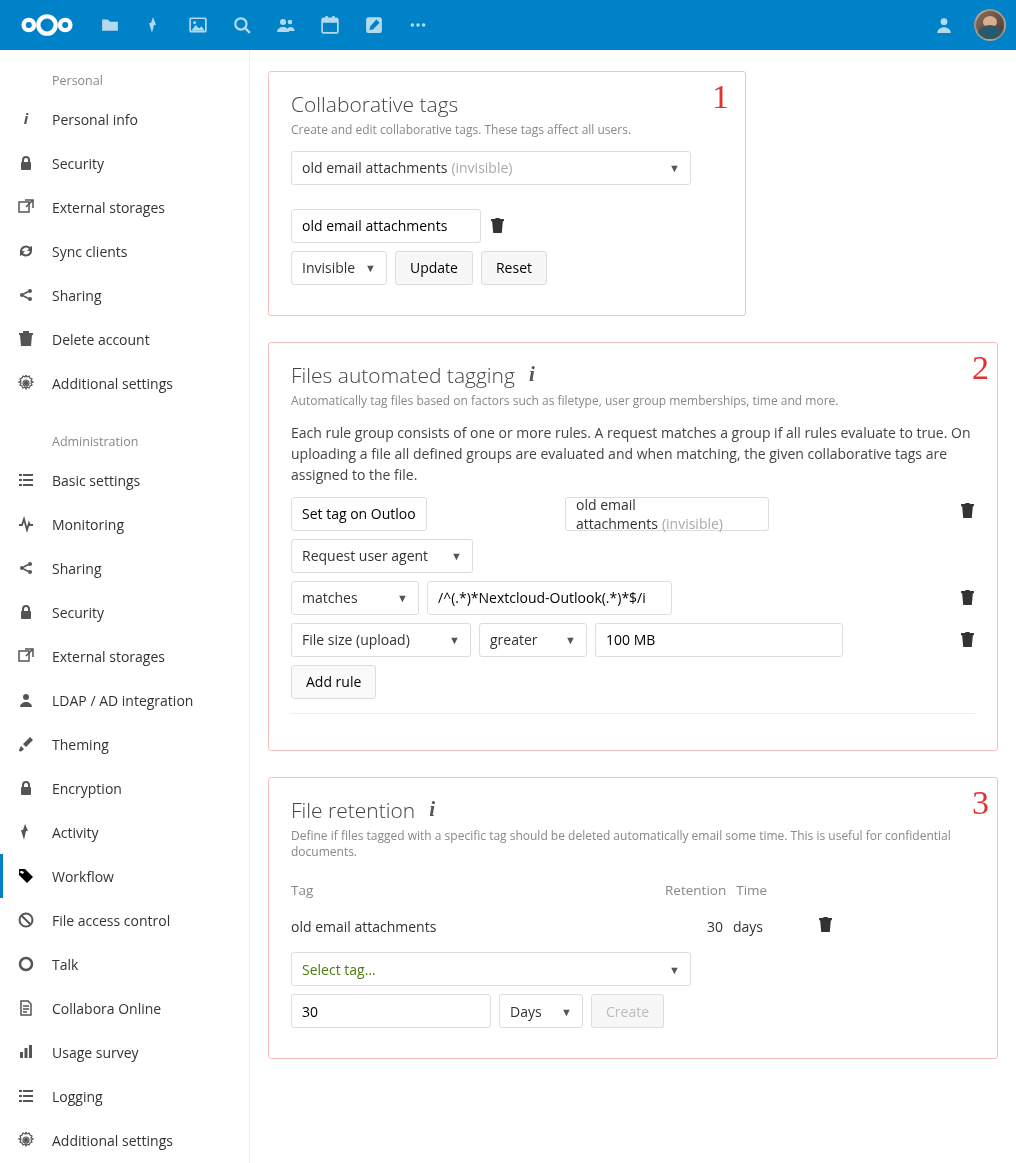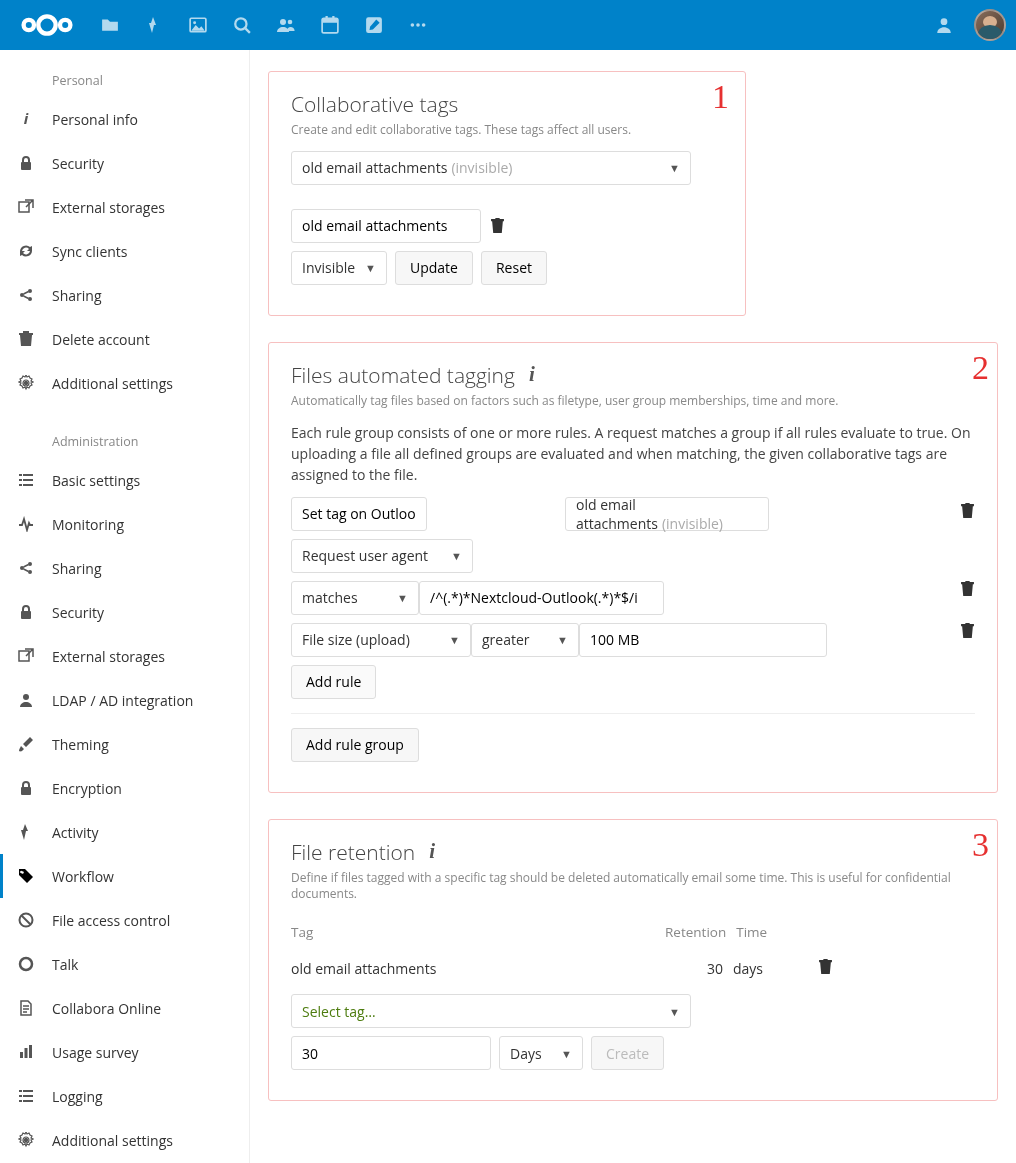--- a/index.html
+++ b/index.html
@@ -45,21 +45,21 @@
 hr.sep{border:none;border-top:1px solid #eee;margin:14px 0}
 
 .tag-select{width:400px}
 .input-s{width:190px}
 .regex{width:245px}
 .upload{width:180px}
 .greater{width:108px}
 .hundred{width:248px}
 .ruleagent{width:182px}
 .matches{width:128px}
-.rule-row{display:flex;align-items:flex-start;margin-bottom:8px}
+.rule-row{display:flex;gap:8px;align-items:center;margin-bottom:8px}
 .rule-row .trash{margin-left:auto}
 .rule-group-header{display:flex;gap:8px;align-items:flex-start;margin-bottom:8px}
 .rule-group-header .trash{margin-left:auto;margin-top:6px}
 .rule-group-header .left-col{display:flex;flex-direction:column;gap:8px}
 
 .ret-head{display:flex;color:#888;font-size:13.5px;padding:8px 0;border-bottom:0}
 .ret-row{display:flex;align-items:center;padding:10px 0;border-bottom:0}
 .col-tag{flex:0 0 374px}
 .col-ret{flex:0 0 68px;text-align:right;padding-right:10px}
 .col-time{flex:0 0 84px}
@@ -453,23 +453,20 @@
         <span class="trash">
             <svg width="13" height="15" viewBox="0 0 12 14" fill="currentColor">
               <path d="M1 3h10l-1 11H2zM0 1h12v2H0zM4 0h4v1H4z"></path>
             </svg>
           </span>
       </div>
       <div class="row">
           <button class="btn plain" style="border:1px solid #ddd;background:#fafafa">Add rule</button>
         </div>
       <hr class="sep">
-      <div class="row">
-          <button class="btn">Add rule group</button>
-        </div>
     </div>
 
     <div class="panel wide">
       <div class="panel-num">3</div>
       <div class="ptitle">
         <span>File retention</span>
         <span class="info-i">i</span>
       </div>
       <div class="psub">Define if files tagged with a specific tag should be deleted automatically email some time. This is useful for confidential documents.</div>
 

